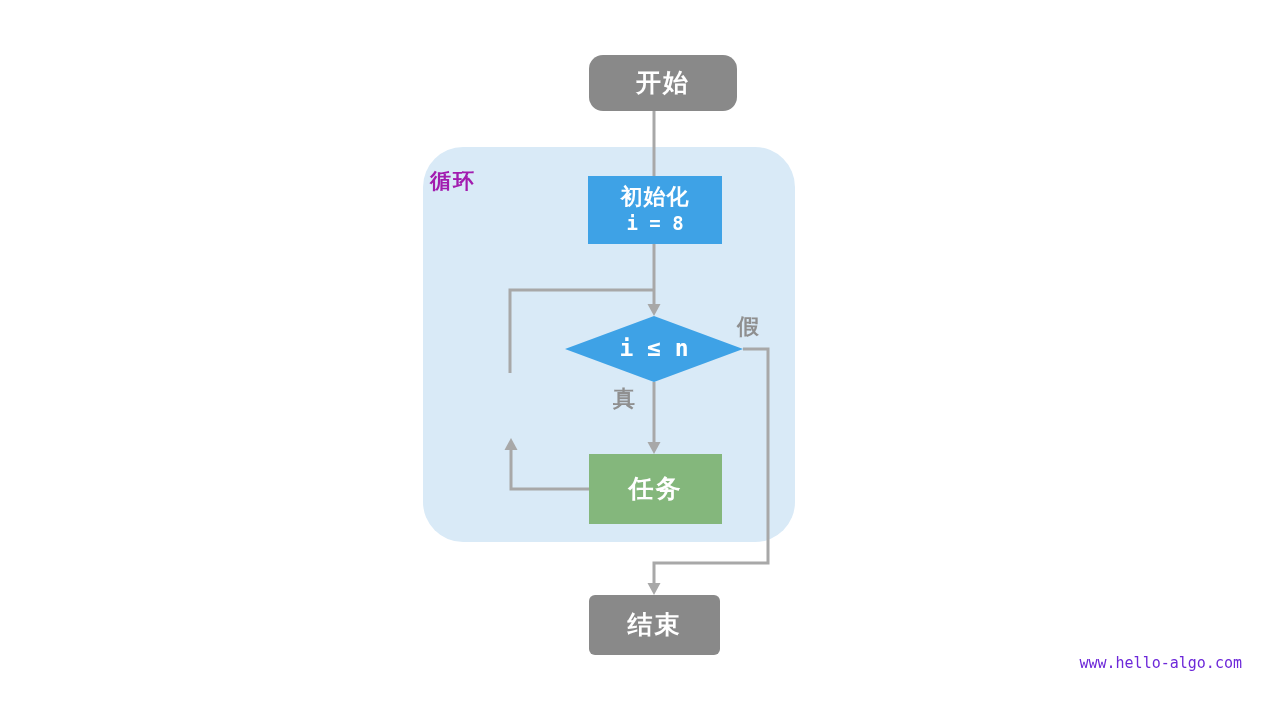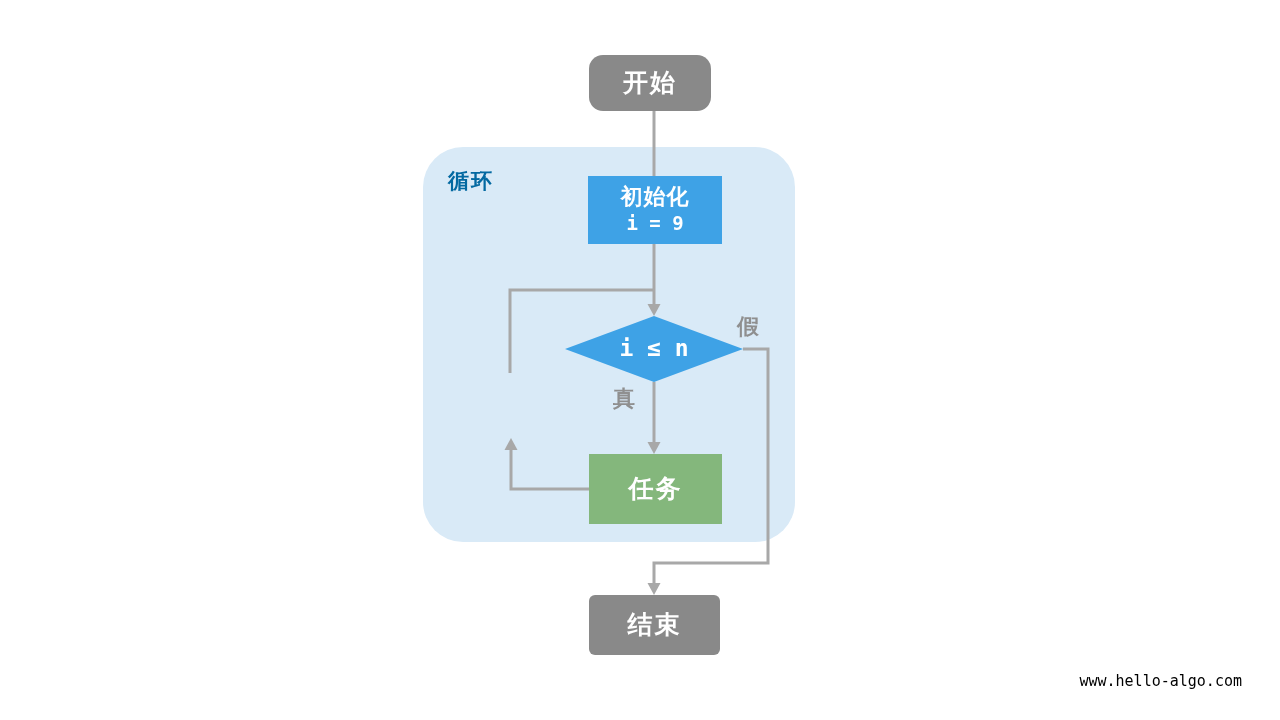--- a/index.html
+++ b/index.html
@@ -19,25 +19,25 @@
     position: absolute;
     left: 423px;
     top: 147px;
     width: 372px;
     height: 395px;
     background: #D9EAF7;
     border-radius: 40px;
   }
   .loop-label {
     position: absolute;
-    left: 448px;
+    left: 430px;
     top: 167px;
     font-size: 21px;
     font-weight: bold;
-    color: #0369a1;
+    color: #a21caf;
     letter-spacing: 2px;
   }
   svg.edges {
     position: absolute;
     left: 0;
     top: 0;
     width: 1280px;
     height: 720px;
   }
   .edge-line {
@@ -58,21 +58,21 @@
     color: #ffffff;
     text-align: center;
     box-sizing: border-box;
   }
   .node-gray {
     background: #898989;
     border-radius: 14px;
   }
   .node-blue { background: #3EA2E6; }
   .node-green { background: #84B77C; }
-  .node-start { left: 589px; top: 55px;  width: 122px; height: 56px; }
+  .node-start { left: 589px; top: 55px;  width: 148px; height: 56px; }
   .node-init  { left: 588px; top: 176px; width: 134px; height: 68px; }
   .node-update{ left: 443px; top: 373px; width: 134px; height: 65px; }
   .node-task  { left: 589px; top: 454px; width: 133px; height: 70px; }
   .node-end   { left: 589px; top: 595px; width: 131px; height: 60px; border-radius: 6px; }
   .node-diamond {
     left: 565px; top: 316px; width: 178px; height: 66px;
     background: #3EA2E6;
     clip-path: polygon(50% 0%, 100% 50%, 50% 100%, 0% 50%);
   }
   .node-label {
@@ -99,24 +99,24 @@
     font-size: 22px;
     font-weight: bold;
     color: #8F8F8F;
     letter-spacing: 1px;
   }
   .edge-label-false { left: 737px; top: 312px; }
   .edge-label-true  { left: 613px; top: 384px; }
   .watermark {
     position: absolute;
     right: 38px;
-    top: 672px;
+    top: 654px;
     font-family: "DejaVu Sans Mono", monospace;
     font-size: 15px;
-    color: #000000;
+    color: #6d28d9;
   }
 </style>
 </head>
 <body>
 
 <div class="canvas">
 
   <div class="loop-container"></div>
   <span class="loop-label">循环</span>
 
@@ -136,21 +136,21 @@
     <path class="edge-line" d="M743 349 L768 349 L768 563 L654 563 L654 583"></path>
     <polygon class="arrowhead" points="654,595 647.5,583 660.5,583"></polygon>
   </svg>
 
   <div class="node node-gray node-start">
     <span class="node-label">开始</span>
   </div>
 
   <div class="node node-blue node-init">
     <span class="node-title">初始化</span>
-    <span class="node-code">i = 9</span>
+    <span class="node-code">i = 8</span>
   </div>
 
   <div class="node node-diamond">
     <span class="node-code">i ≤ n</span>
   </div>
 
 
   <div class="node node-green node-task">
     <span class="node-label">任务</span>
   </div>

